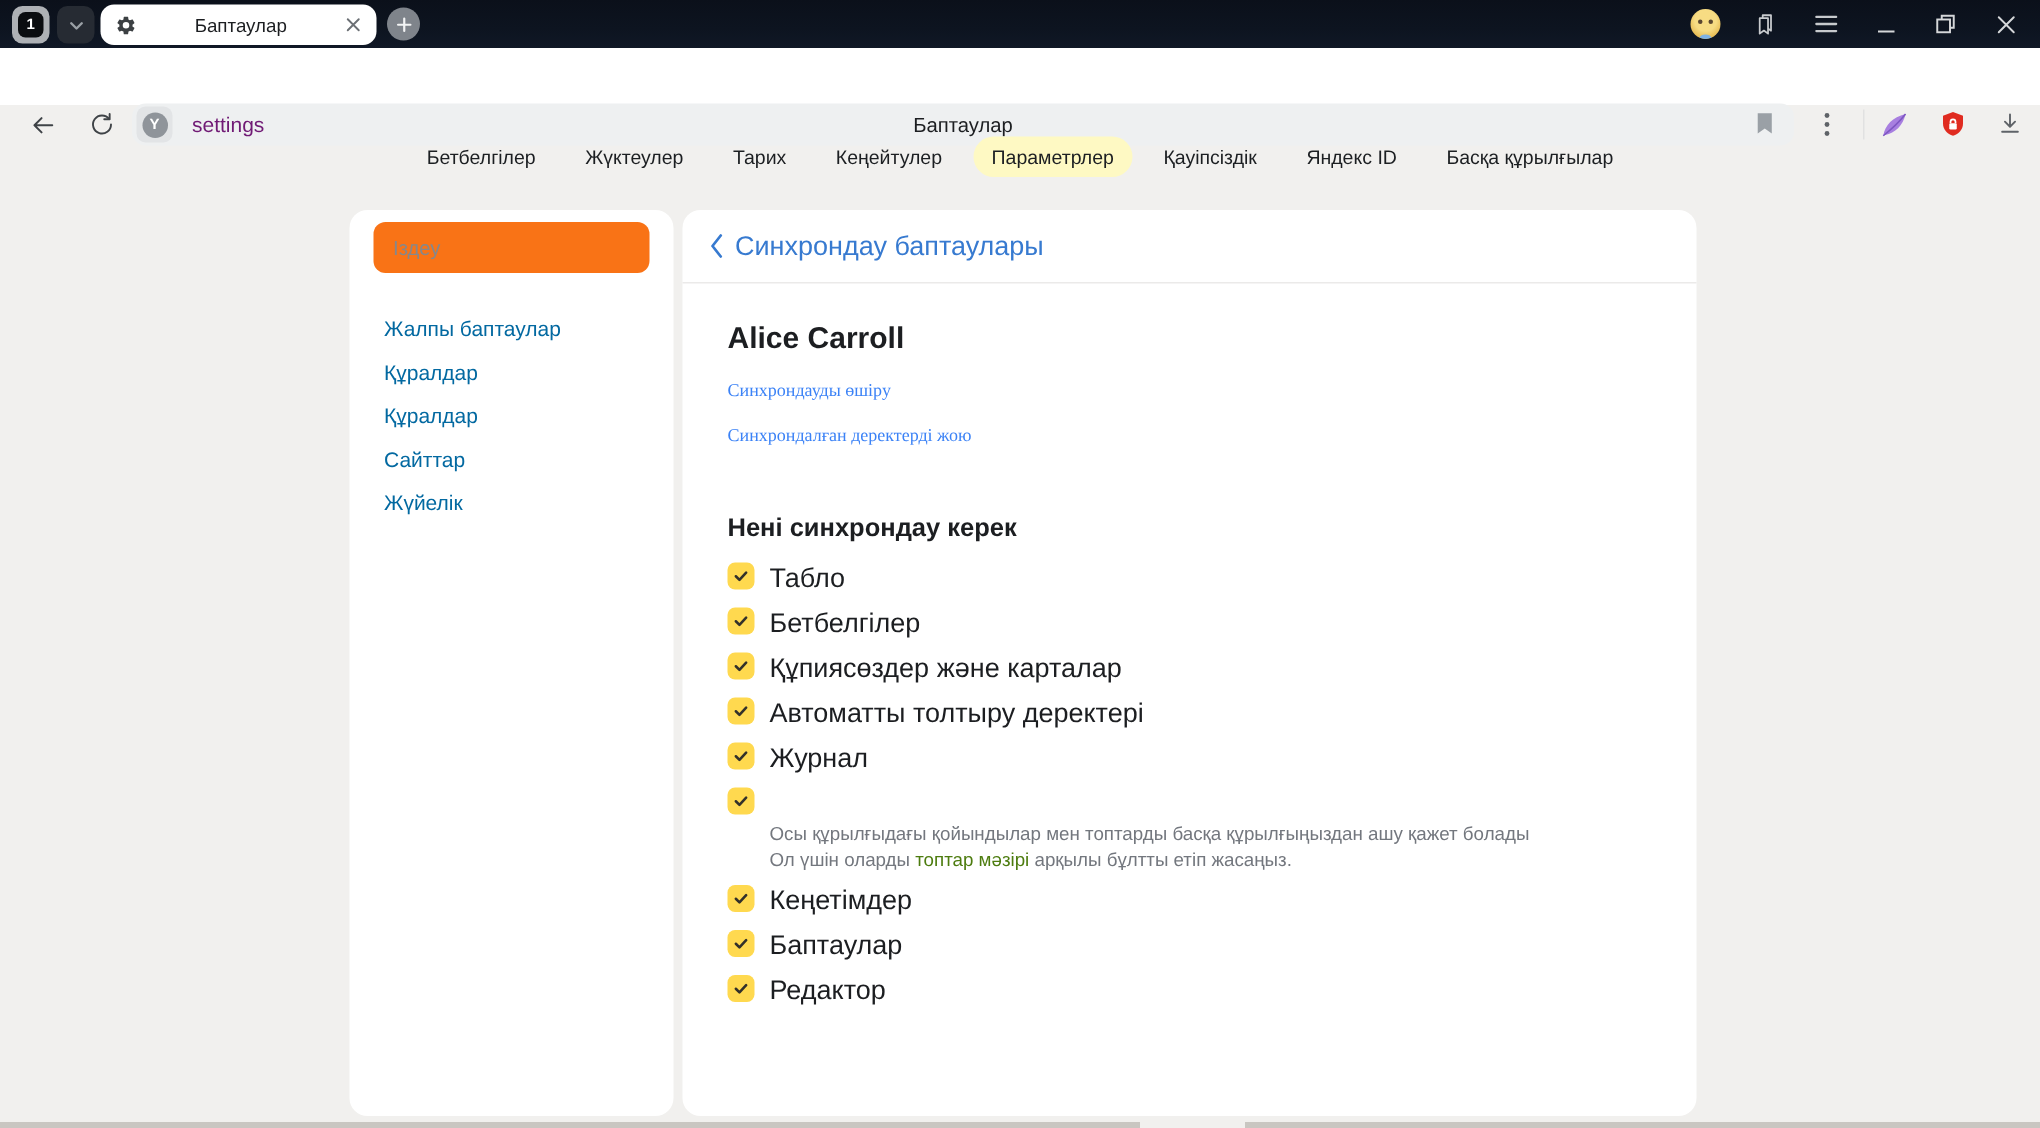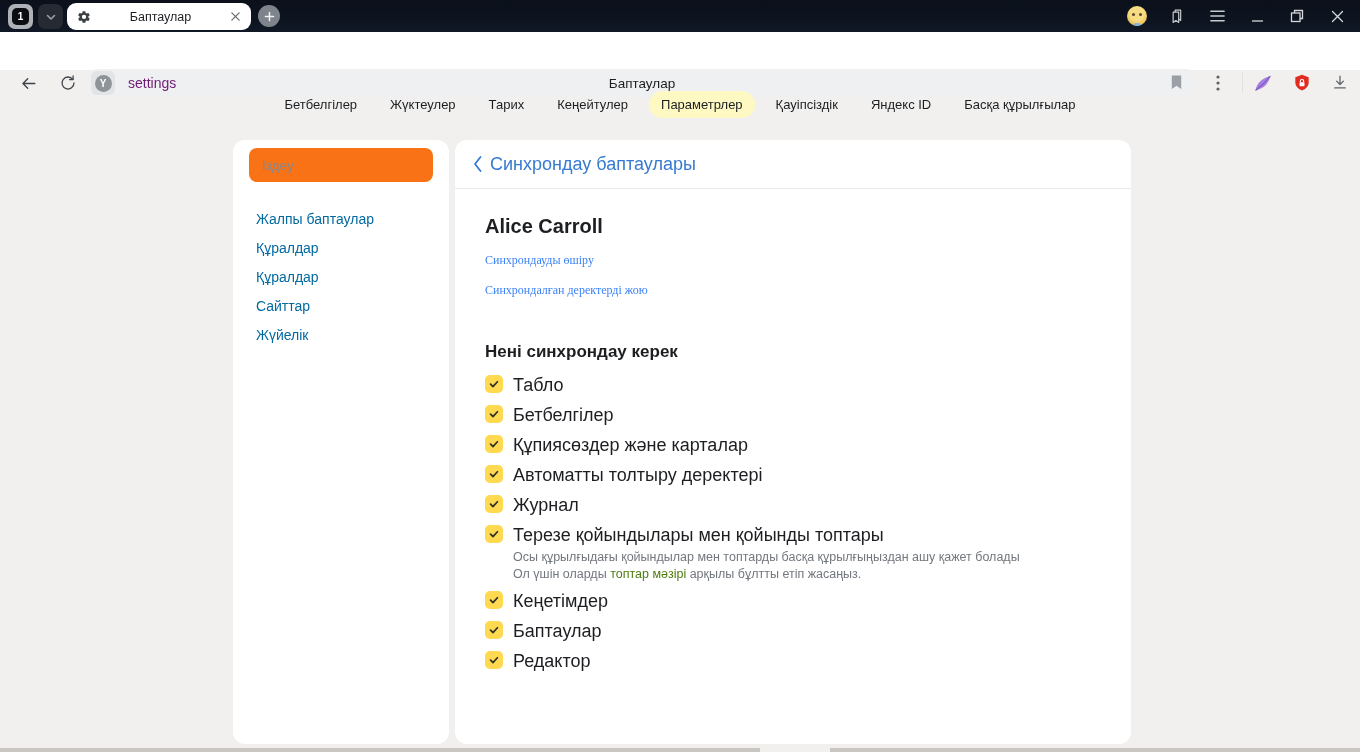--- a/index.html
+++ b/index.html
@@ -283,21 +283,20 @@
           </span>
           <span class="check-label">Журнал</span>
         </div>
 
         <div class="check-row">
           <span class="checkbox">
             <svg width="12" height="12" viewBox="0 0 14 14">
                 <path d="M3 7.2l2.8 2.8L11 4.4" fill="none" stroke="#33312a" stroke-width="2" stroke-linecap="round" stroke-linejoin="round"></path>
               </svg>
           </span>
-          <span class="check-label">Терезе қойындылары мен қойынды топтары</span>
         </div>
         <div class="check-desc">
           <span>Осы құрылғыдағы қойындылар мен топтарды басқа құрылғыңыздан ашу қажет болады</span><br>
           <span>Ол үшін оларды </span><a>топтар мәзірі</a><span> арқылы бұлтты етіп жасаңыз.</span>
         </div>
 
         <div class="check-row">
           <span class="checkbox">
             <svg width="12" height="12" viewBox="0 0 14 14">
                 <path d="M3 7.2l2.8 2.8L11 4.4" fill="none" stroke="#33312a" stroke-width="2" stroke-linecap="round" stroke-linejoin="round"></path>

